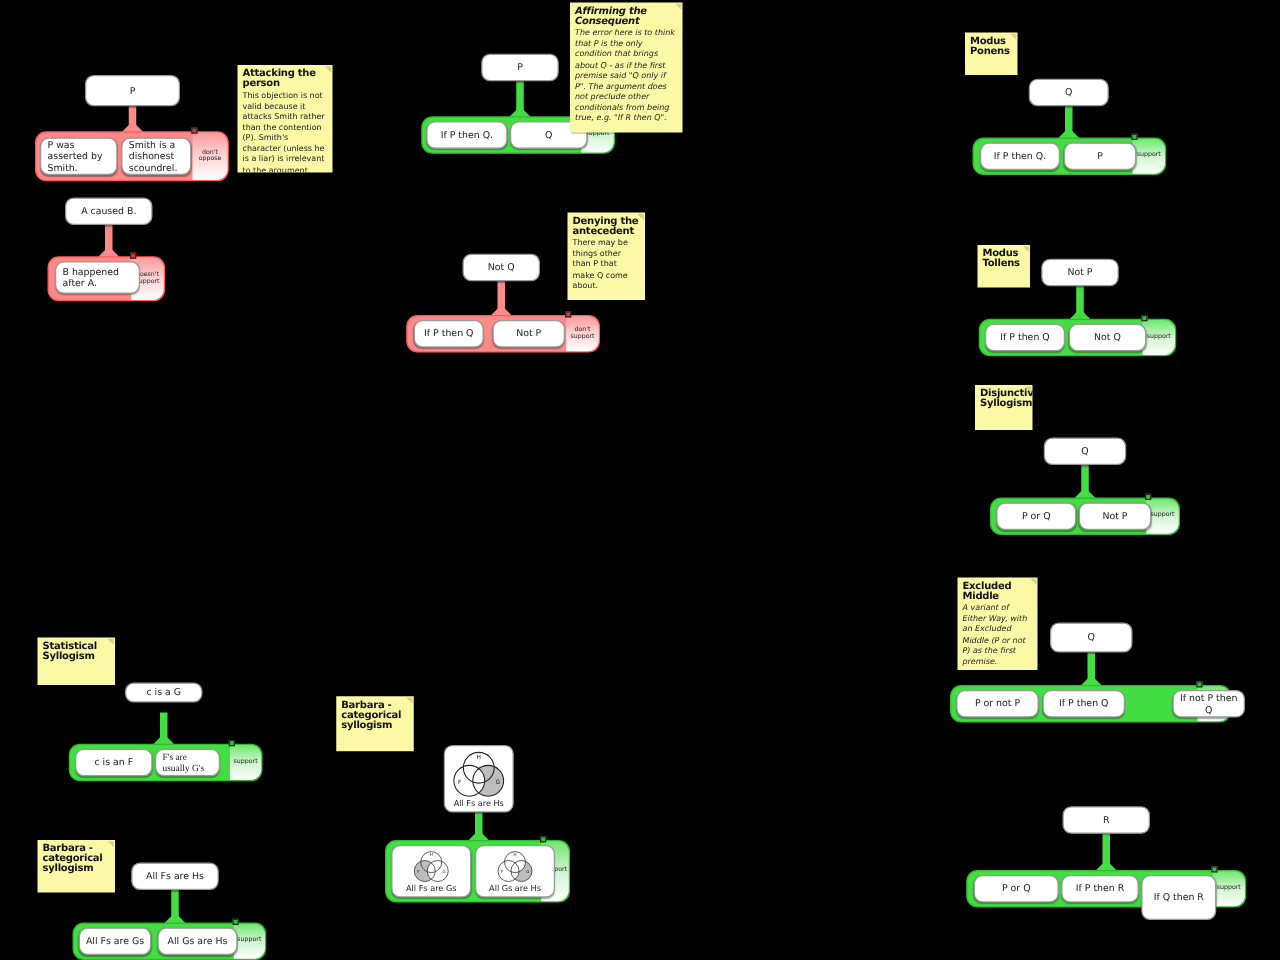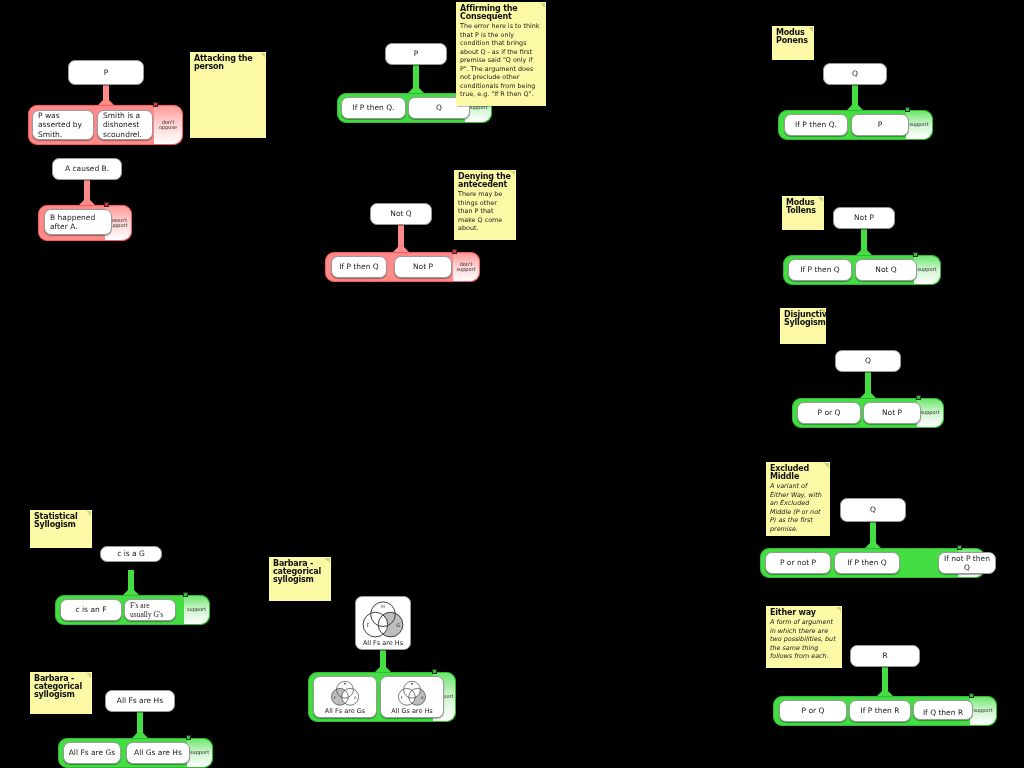--- a/index.html
+++ b/index.html
@@ -264,21 +264,21 @@
       <div class="toggle support" style="left: 969px; top: 693px; position: absolute; pointer-events: auto;"></div>
       <div class="claim" style="left: 850px; top: 645px; width: 70px; height: 22px; pointer-events: auto;">
         <span>R</span>
       </div>
       <div class="claim" style="left: 779px; top: 700px; width: 68px; height: 22px; pointer-events: auto;">
         <span>P or Q</span>
       </div>
       <div class="claim" style="left: 849px; top: 700px; width: 62px; height: 22px; pointer-events: auto;">
         <span>If P then R</span>
       </div>
-      <div class="claim" style="left: 913px; top: 700px; width: 60px; height: 20px; pointer-events: auto; align-items: flex-end;">
+      <div class="claim" style="left: 913px; top: 700px; width: 60px; height: 36px; pointer-events: auto;">
         <span>If Q then R</span>
       </div>
     </div>
     <div class="map" style="left: 0px; top: 0px; width: 1024px; height: 768px; position: absolute; pointer-events: none;">
       <div class="stem support" style="left: 128px; top: 570px; width: 6px; height: 25px; position: absolute;">
         <div class="bar"></div>
       </div>
       <div class="flare support" style="left: 122px; top: 587px; width: 18px; height: 9px; position: absolute; clip-path: polygon(50% 0px, 100% 100%, 0px 100%);"></div>
       <div class="group support" style="left: 55px; top: 595px; width: 155px; height: 30px; position: absolute; pointer-events: auto;">
         <div class="tab support" style="width: 25px;">support</div>
@@ -445,22 +445,23 @@
           <text x="26" y="8" font-size="5" text-anchor="middle" fill="#111" font-family="&quot;DejaVu Sans&quot;, sans-serif">H</text>
           <text x="10" y="29" font-size="5" text-anchor="middle" fill="#111" font-family="&quot;DejaVu Sans&quot;, sans-serif">F</text>
           <text x="42" y="29" font-size="5" text-anchor="middle" fill="#111" font-family="&quot;DejaVu Sans&quot;, sans-serif">G</text>
         </svg>
         <div class="vennlabel">All Gs are Hs</div>
       </div>
     </div>
     <div class="note" style="left: 190px; top: 52px; width: 76px; height: 86px;">
       <div class="fold"></div>
       <div class="ntitle">Attacking the person</div>
-    </div>
-    <div class="note" style="left: 456px; top: 2px; width: 90px; height: 104px;">
+      <div class="nbody">This objection is not valid because it attacks Smith rather than the contention (P).  Smith's character (unless he is a liar) is irrelevant to the argument.</div>
+    </div>
+    <div class="note" style="left: 456px; top: 2px; width: 90px; height: 104px; font-style: italic;">
       <div class="fold"></div>
       <div class="ntitle">Affirming the Consequent</div>
       <div class="nbody">The error here is to think that P is the only condition that brings about Q - as if the first premise said "Q only if P".  The argument does not preclude other conditionals from being true, e.g. "If R then Q".</div>
     </div>
     <div class="note" style="left: 454px; top: 170px; width: 62px; height: 70px;">
       <div class="fold"></div>
       <div class="ntitle">Denying the antecedent</div>
       <div class="nbody">There may be things other than P that make Q come about.</div>
     </div>
     <div class="note" style="left: 772px; top: 26px; width: 42px; height: 34px;">
@@ -473,25 +474,20 @@
     </div>
     <div class="note" style="left: 780px; top: 308px; width: 46px; height: 36px;">
       <div class="fold"></div>
       <div class="ntitle">Disjunctive Syllogism</div>
     </div>
     <div class="note" style="left: 766px; top: 462px; width: 64px; height: 74px;">
       <div class="fold"></div>
       <div class="ntitle">Excluded Middle</div>
       <div class="nbody ital">A variant of Either Way, with an Excluded Middle (P or not P) as the first premise.</div>
     </div>
-    <div class="note" style="left: 766px; top: 606px; width: 76px; height: 62px;">
-      <div class="fold"></div>
-      <div class="ntitle">Either way</div>
-      <div class="nbody ital">A form of argument in which there are two possibilities, but the same thing follows from each.</div>
-    </div>
     <div class="note" style="left: 30px; top: 510px; width: 62px; height: 38px;">
       <div class="fold"></div>
       <div class="ntitle">Statistical Syllogism</div>
     </div>
     <div class="note" style="left: 30px; top: 672px; width: 62px; height: 42px;">
       <div class="fold"></div>
       <div class="ntitle">Barbara - categorical syllogism</div>
     </div>
     <div class="note" style="left: 269px; top: 557px; width: 62px; height: 44px;">
       <div class="fold"></div>

